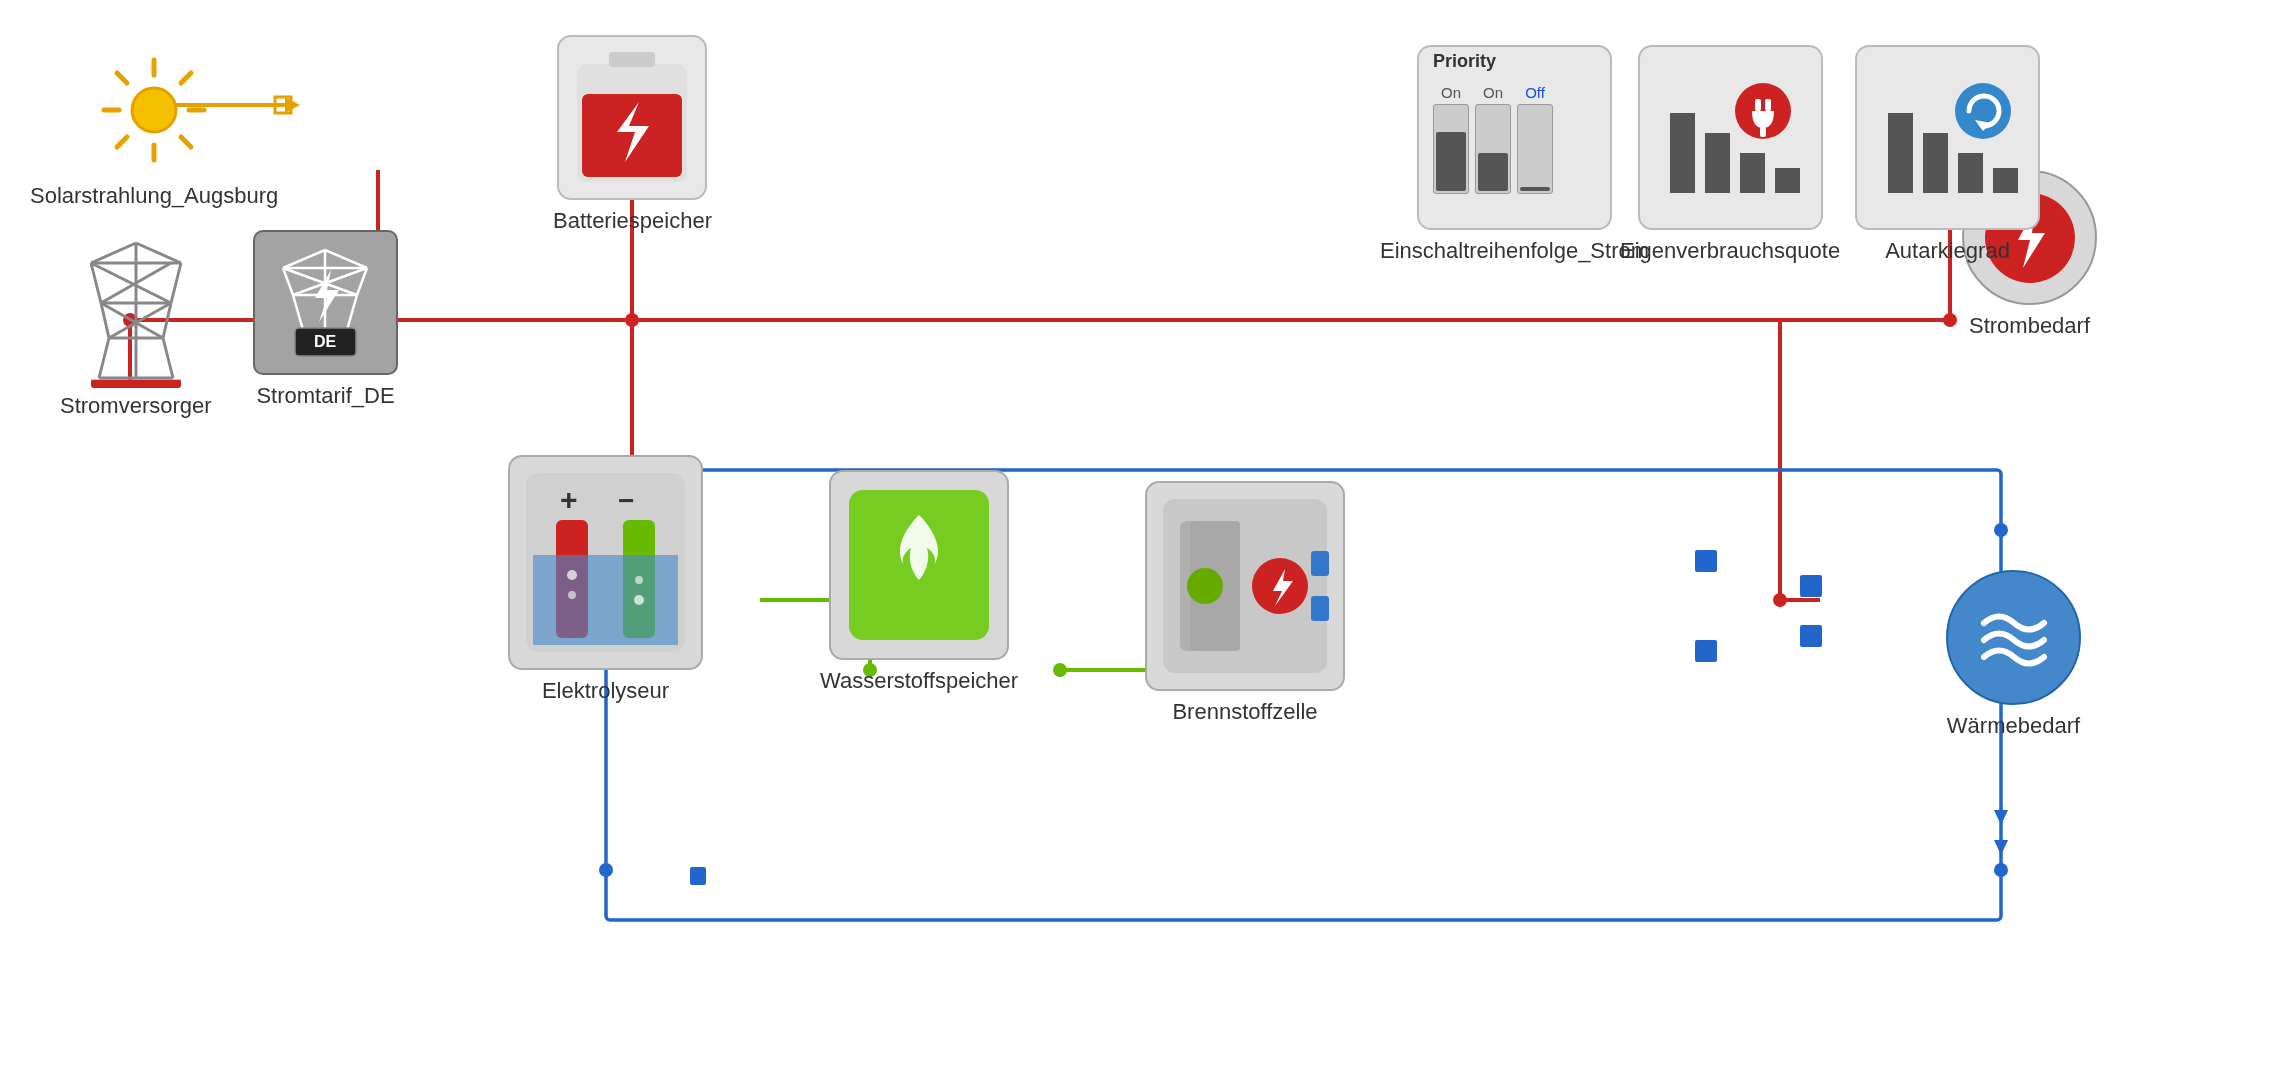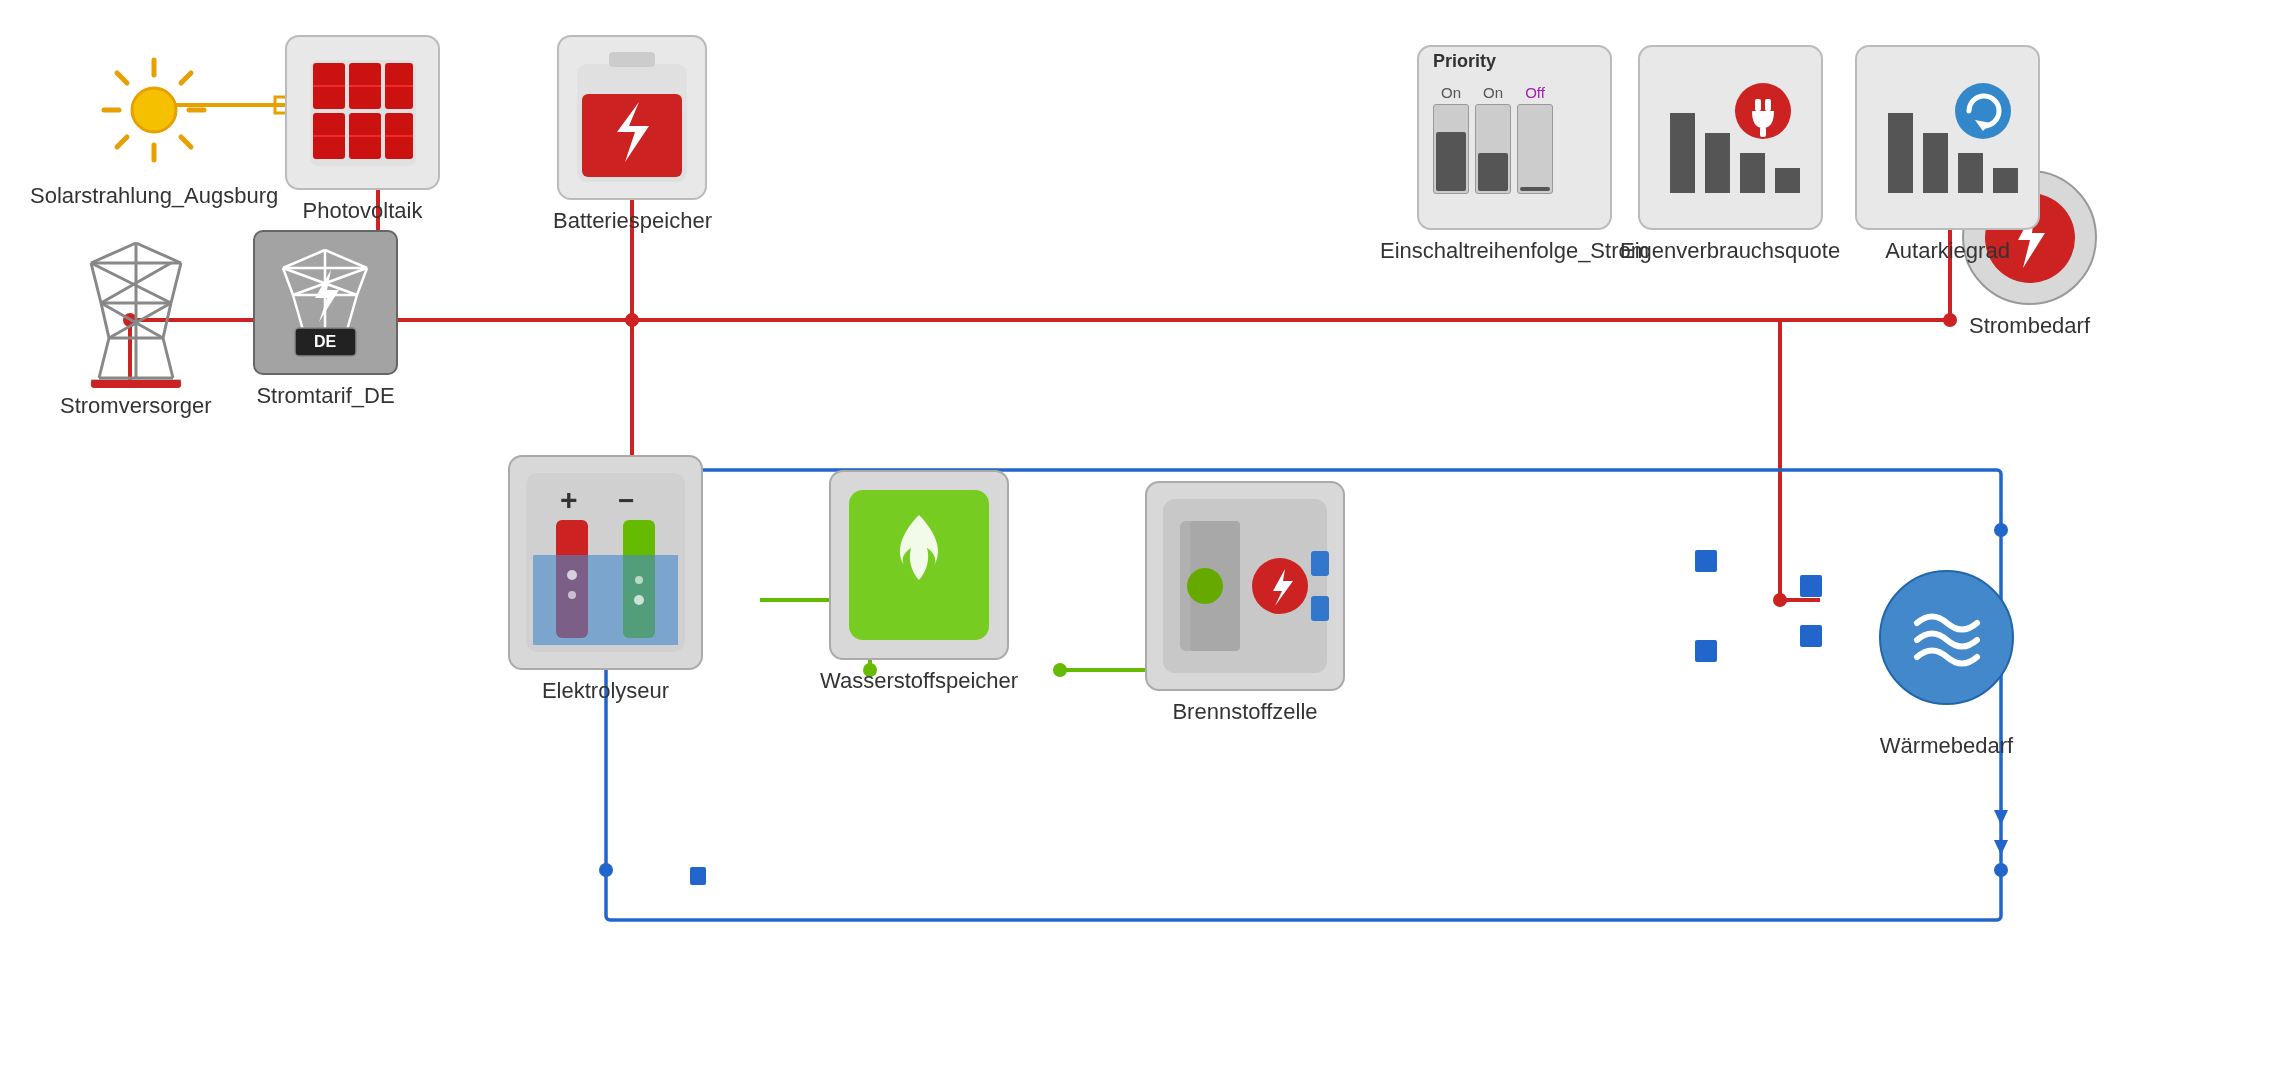--- a/index.html
+++ b/index.html
@@ -218,43 +218,20 @@
           <line x1="92" y1="18" x2="82" y2="28"></line>
           <line x1="18" y1="92" x2="28" y2="82"></line>
         </g>
 
         <circle cx="55" cy="55" r="22" fill="#f5c000" stroke="#e8a000" stroke-width="3"></circle>
       </svg>
     </div>
     <div class="node-label">Solarstrahlung_Augsburg</div>
   </div>
 
-  <div class="node solar-node" style="left:285px; top:35px;">
-    <div class="node-box">
-      <svg width="130" height="130" viewBox="0 0 130 130" xmlns="http://www.w3.org/2000/svg">
-
-        <rect x="12" y="12" width="106" height="106" rx="8" fill="#e0e0e0"></rect>
-
-        <rect x="15" y="15" width="32" height="46" rx="3" fill="#cc1111"></rect>
-        <rect x="51" y="15" width="32" height="46" rx="3" fill="#cc1111"></rect>
-        <rect x="87" y="15" width="28" height="46" rx="3" fill="#cc1111"></rect>
-        <rect x="15" y="65" width="32" height="46" rx="3" fill="#cc1111"></rect>
-        <rect x="51" y="65" width="32" height="46" rx="3" fill="#cc1111"></rect>
-        <rect x="87" y="65" width="28" height="46" rx="3" fill="#cc1111"></rect>
-
-        <line x1="15" y1="38" x2="47" y2="38" stroke="#ff3333" stroke-width="1.5"></line>
-        <line x1="51" y1="38" x2="83" y2="38" stroke="#ff3333" stroke-width="1.5"></line>
-        <line x1="87" y1="38" x2="115" y2="38" stroke="#ff3333" stroke-width="1.5"></line>
-        <line x1="15" y1="88" x2="47" y2="88" stroke="#ff3333" stroke-width="1.5"></line>
-        <line x1="51" y1="88" x2="83" y2="88" stroke="#ff3333" stroke-width="1.5"></line>
-        <line x1="87" y1="88" x2="115" y2="88" stroke="#ff3333" stroke-width="1.5"></line>
-      </svg>
-    </div>
-    <div class="node-label">Photovoltaik</div>
-  </div>
 
   <div class="node battery-node" style="left:553px; top:35px;">
     <div class="node-box">
       <svg width="130" height="148" viewBox="0 0 130 148" xmlns="http://www.w3.org/2000/svg">
 
         <rect x="10" y="20" width="110" height="118" rx="10" fill="#e0e0e0"></rect>
 
         <rect x="42" y="8" width="46" height="15" rx="4" fill="#ccc"></rect>
 
         <rect x="15" y="50" width="100" height="83" rx="6" fill="#cc2222"></rect>
@@ -394,21 +371,21 @@
   <div class="node strombedarf-node" style="left:1962px; top:170px;">
     <div class="node-box" style="border-radius:50%; background:#d8d8d8; border:2.5px solid #999; width:135px; height:135px;">
       <svg width="100" height="100" viewBox="0 0 100 100">
         <circle cx="50" cy="50" r="45" fill="#cc2222"></circle>
         <polygon points="55,20 38,52 50,52 43,80 65,45 52,45" fill="white"></polygon>
       </svg>
     </div>
     <div class="node-label">Strombedarf</div>
   </div>
 
-  <div class="node waerme-node" style="left:1879px; top:570px;gap:20px;">
+  <div class="node waerme-node" style="left:1946px; top:570px;">
     <div class="node-box" style="border-radius:50%; background:#4488cc; border:2.5px solid #2266aa; width:135px; height:135px;">
       <svg width="100" height="100" viewBox="0 0 100 100">
 
         <path d="M20,35 Q35,22 50,35 Q65,48 80,35" stroke="white" stroke-width="6" fill="none" stroke-linecap="round"></path>
         <path d="M20,52 Q35,39 50,52 Q65,65 80,52" stroke="white" stroke-width="6" fill="none" stroke-linecap="round"></path>
         <path d="M20,69 Q35,56 50,69 Q65,82 80,69" stroke="white" stroke-width="6" fill="none" stroke-linecap="round"></path>
       </svg>
     </div>
     <div class="node-label">Wärmebedarf</div>
   </div>
@@ -426,21 +403,21 @@
         </div>
 
         <div style="display:flex; flex-direction:column; align-items:center; gap:3px;">
           <span style="font-size:15px; color:#555;">On</span>
           <div style="width:36px; height:90px; background:#ccc; border:1.5px solid #999; border-radius:3px; display:flex; flex-direction:column; justify-content:flex-end; padding:2px;">
             <div style="width:100%; height:45%; background:#555; border-radius:2px;"></div>
           </div>
         </div>
 
         <div style="display:flex; flex-direction:column; align-items:center; gap:3px;">
-          <span style="font-size:15px; color:#a21caf;">Off</span>
+          <span style="font-size:15px; color:#1d4ed8;">Off</span>
           <div style="width:36px; height:90px; background:#ccc; border:1.5px solid #999; border-radius:3px; display:flex; flex-direction:column; justify-content:flex-end; padding:2px;">
             <div style="width:100%; height:5%; background:#555; border-radius:2px;"></div>
           </div>
         </div>
       </div>
     </div>
     <div class="node-label">Einschaltreihenfolge_Strom</div>
   </div>
 
   <div class="node eigenverbrauch-node" style="left:1620px; top:45px;">

